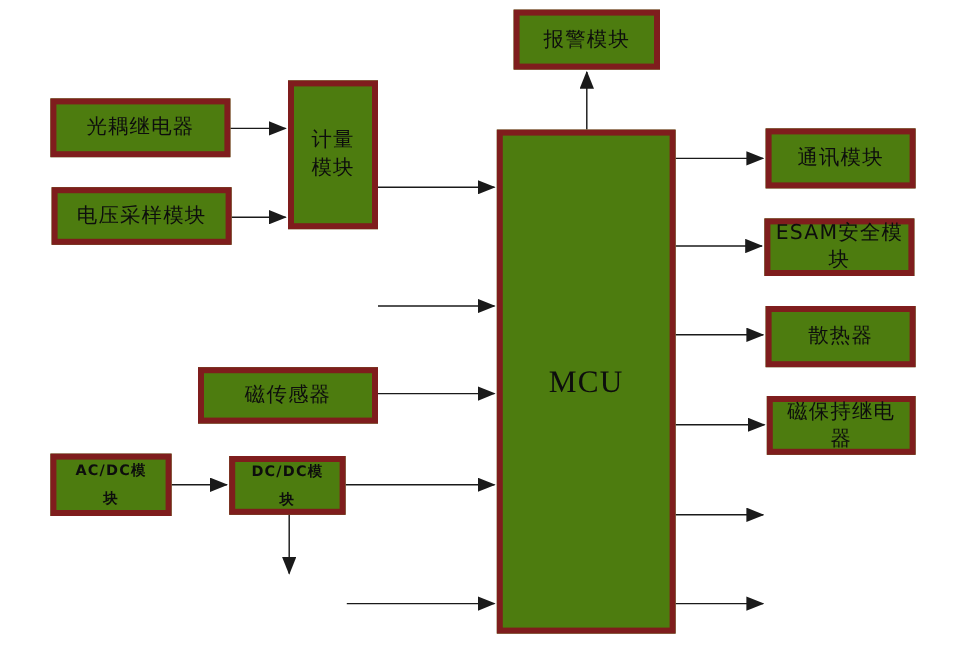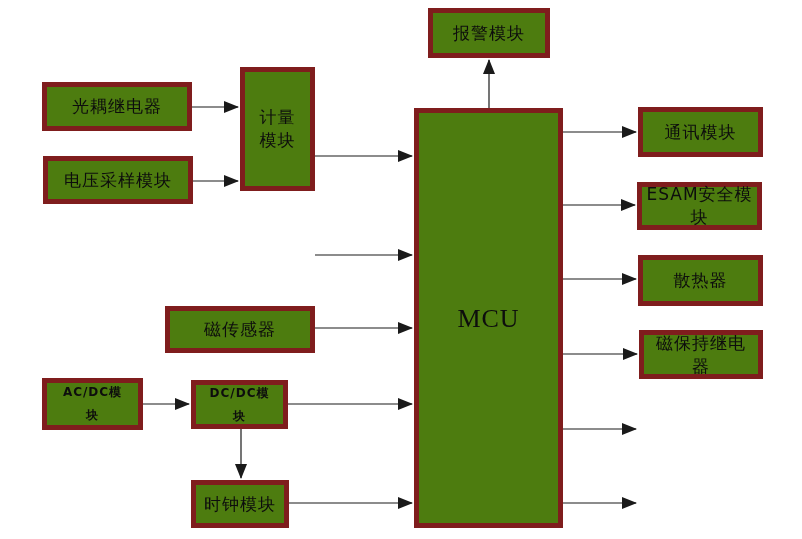--- a/index.html
+++ b/index.html
@@ -85,21 +85,20 @@
 
 
   <div class="node" style="left:165px;top:306px;width:150px;height:47px">磁传感器</div>
 
   <div class="node node--latin" style="left:42px;top:378px;width:101px;height:52px">AC/DC模
 块</div>
 
   <div class="node node--latin" style="left:191px;top:380px;width:97px;height:49px">DC/DC模
 块</div>
 
-  <div class="node" style="left:191px;top:480px;width:98px;height:48px">时钟模块</div>
 
   <div class="node node--mcu" style="left:414px;top:108px;width:149px;height:420px">MCU</div>
 
   <div class="node" style="left:428px;top:8px;width:122px;height:50px">报警模块</div>
 
   <div class="node" style="left:638px;top:107px;width:125px;height:50px">通讯模块</div>
 
   <div class="node" style="left:637px;top:182px;width:125px;height:48px">ESAM安全模
 块</div>
 

